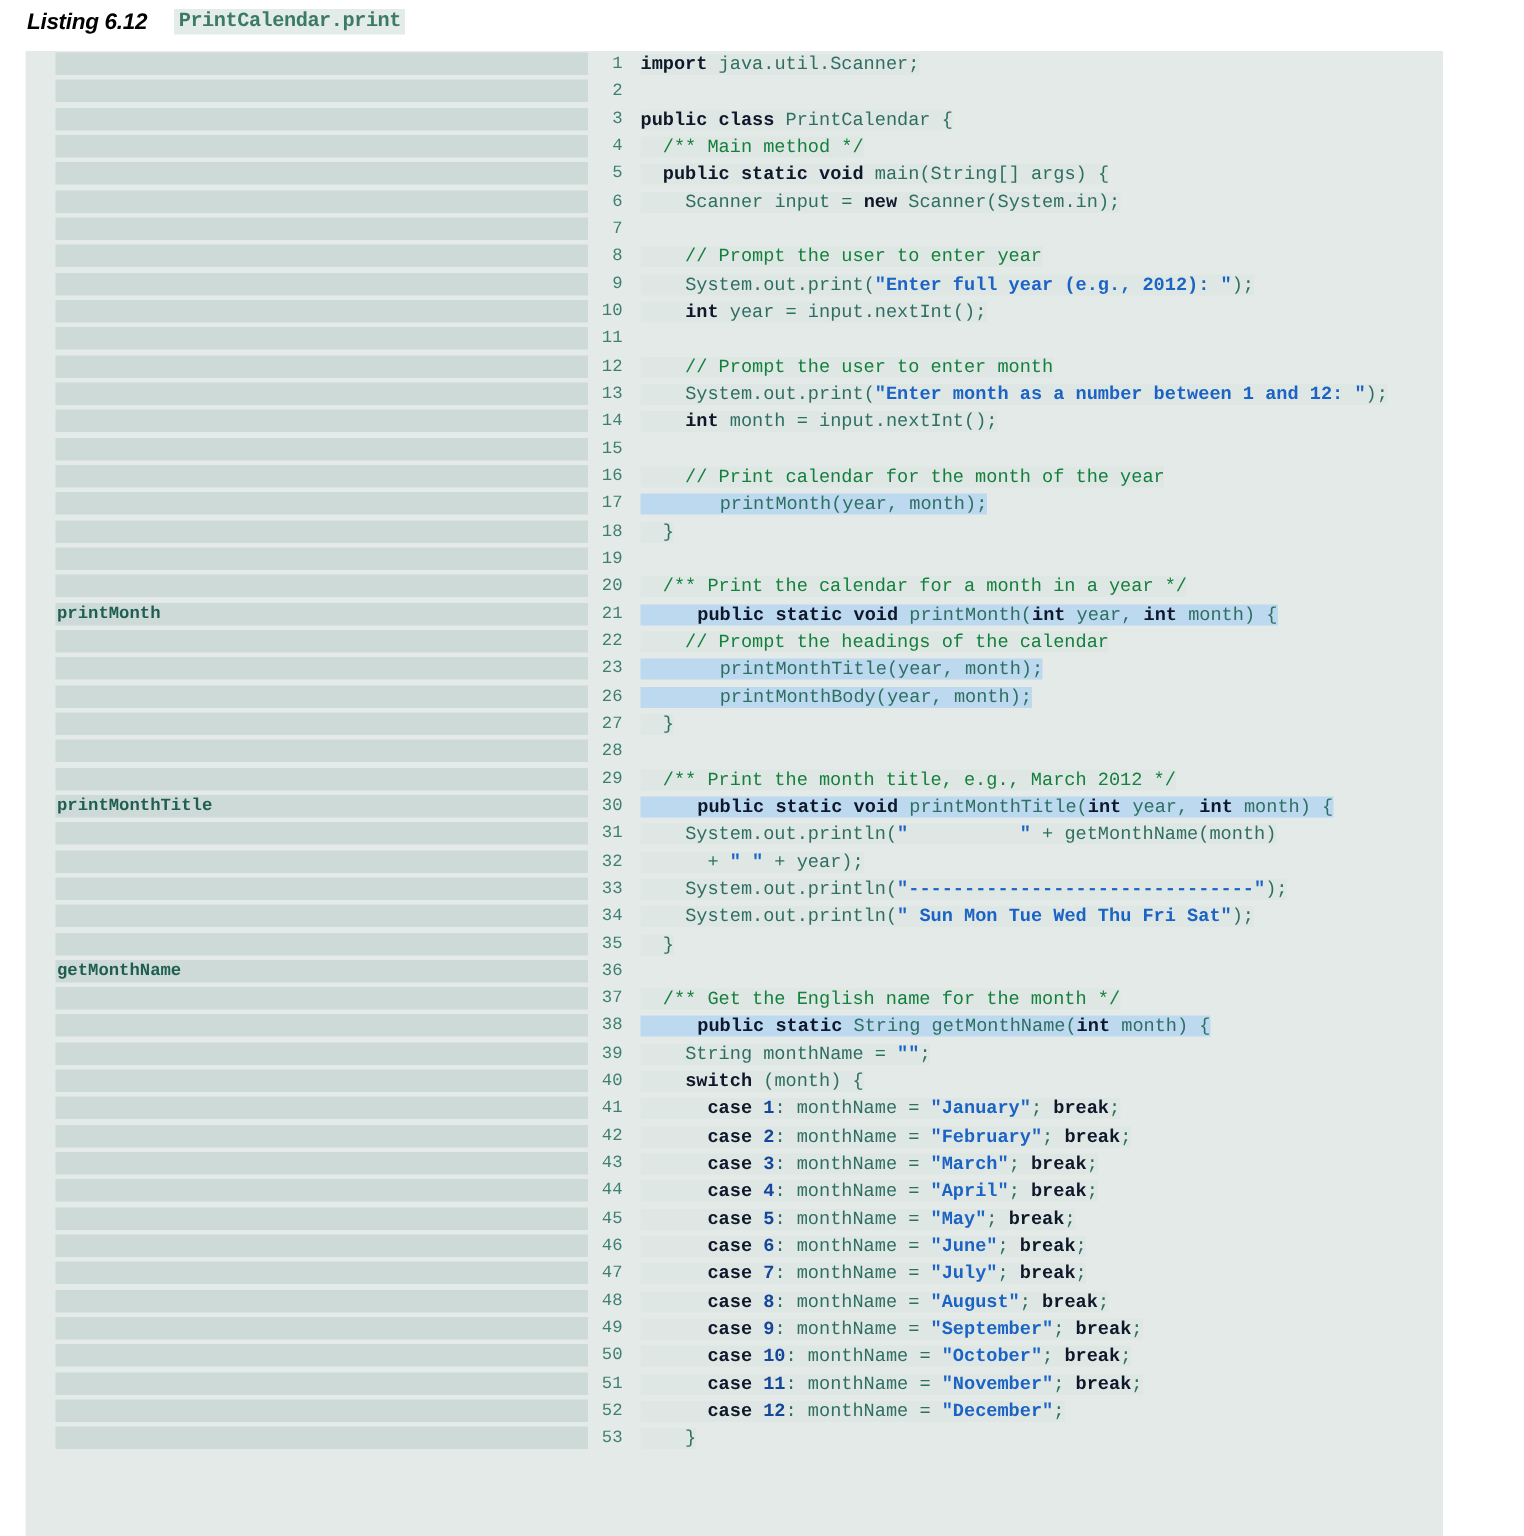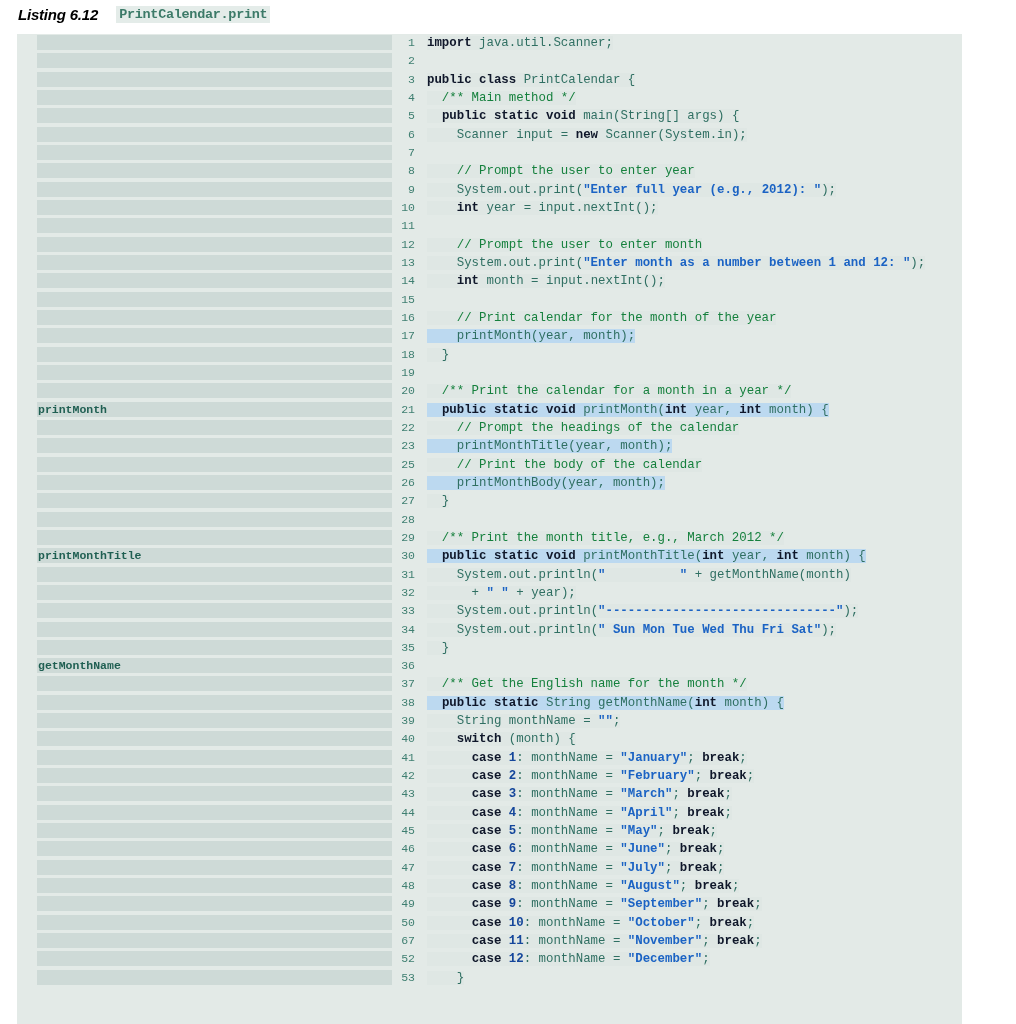--- a/index.html
+++ b/index.html
@@ -101,21 +101,21 @@
     line-height: 18.5px;
     font-family: "Liberation Mono", monospace;
     font-size: 12.4px;
     color: #2f6f62;
     white-space: pre;
   }
   .code-text > span { white-space: pre; }
 
   
   .hl-plain  { background: #dfe7e4; }
-  .hl-blue   { background: #bcd9f0; }
+  .hl-blue   { background: #bcd9f0; padding-left: 23px; }
 
   
   .kw   { color: #0f172a; font-weight: bold; }
   .str  { color: #1b63c4; font-weight: bold; }
   .cmt  { color: #15803d; }
   .id   { color: #2f6f62; }
   .num  { color: #14469b; font-weight: bold; }
 </style>
 </head>
 <body>
@@ -238,25 +238,20 @@
         <div class="line-no">22</div>
         <div class="code-text"><span class="hl-plain"><span class="cmt">    // Prompt the headings of the calendar</span></span></div>
       </div>
       <div class="code-row">
         <div class="row-stripe"></div>
         <div class="line-no">23</div>
         <div class="code-text"><span class="hl-blue"><span class="id">    </span><span class="id">printMonthTitle</span><span class="id">(</span><span class="id">year</span><span class="id">, </span><span class="id">month</span><span class="id">);</span></span></div>
       </div>
       <div class="code-row">
         <div class="row-stripe"></div>
-        <div class="line-no">25</div>
-        <div class="code-text"><span class="hl-plain"><span class="cmt">    // Print the body of the calendar</span></span></div>
-      </div>
-      <div class="code-row">
-        <div class="row-stripe"></div>
         <div class="line-no">26</div>
         <div class="code-text"><span class="hl-blue"><span class="id">    </span><span class="id">printMonthBody</span><span class="id">(</span><span class="id">year</span><span class="id">, </span><span class="id">month</span><span class="id">);</span></span></div>
       </div>
       <div class="code-row">
         <div class="row-stripe"></div>
         <div class="line-no">27</div>
         <div class="code-text"><span class="hl-plain"><span class="id">  }</span></span></div>
       </div>
       <div class="code-row">
         <div class="row-stripe"></div>
@@ -370,21 +365,21 @@
         <div class="line-no">49</div>
         <div class="code-text"><span class="hl-plain"><span class="id">      </span><span class="kw">case</span><span class="id"> </span><span class="num">9</span><span class="id">: </span><span class="id">monthName</span><span class="id"> = </span><span class="str">"September"</span><span class="id">; </span><span class="kw">break</span><span class="id">;</span></span></div>
       </div>
       <div class="code-row">
         <div class="row-stripe"></div>
         <div class="line-no">50</div>
         <div class="code-text"><span class="hl-plain"><span class="id">      </span><span class="kw">case</span><span class="id"> </span><span class="num">10</span><span class="id">: </span><span class="id">monthName</span><span class="id"> = </span><span class="str">"October"</span><span class="id">; </span><span class="kw">break</span><span class="id">;</span></span></div>
       </div>
       <div class="code-row">
         <div class="row-stripe"></div>
-        <div class="line-no">67</div>
+        <div class="line-no">51</div>
         <div class="code-text"><span class="hl-plain"><span class="id">      </span><span class="kw">case</span><span class="id"> </span><span class="num">11</span><span class="id">: </span><span class="id">monthName</span><span class="id"> = </span><span class="str">"November"</span><span class="id">; </span><span class="kw">break</span><span class="id">;</span></span></div>
       </div>
       <div class="code-row">
         <div class="row-stripe"></div>
         <div class="line-no">52</div>
         <div class="code-text"><span class="hl-plain"><span class="id">      </span><span class="kw">case</span><span class="id"> </span><span class="num">12</span><span class="id">: </span><span class="id">monthName</span><span class="id"> = </span><span class="str">"December"</span><span class="id">;</span></span></div>
       </div>
       <div class="code-row">
         <div class="row-stripe"></div>
         <div class="line-no">53</div>

